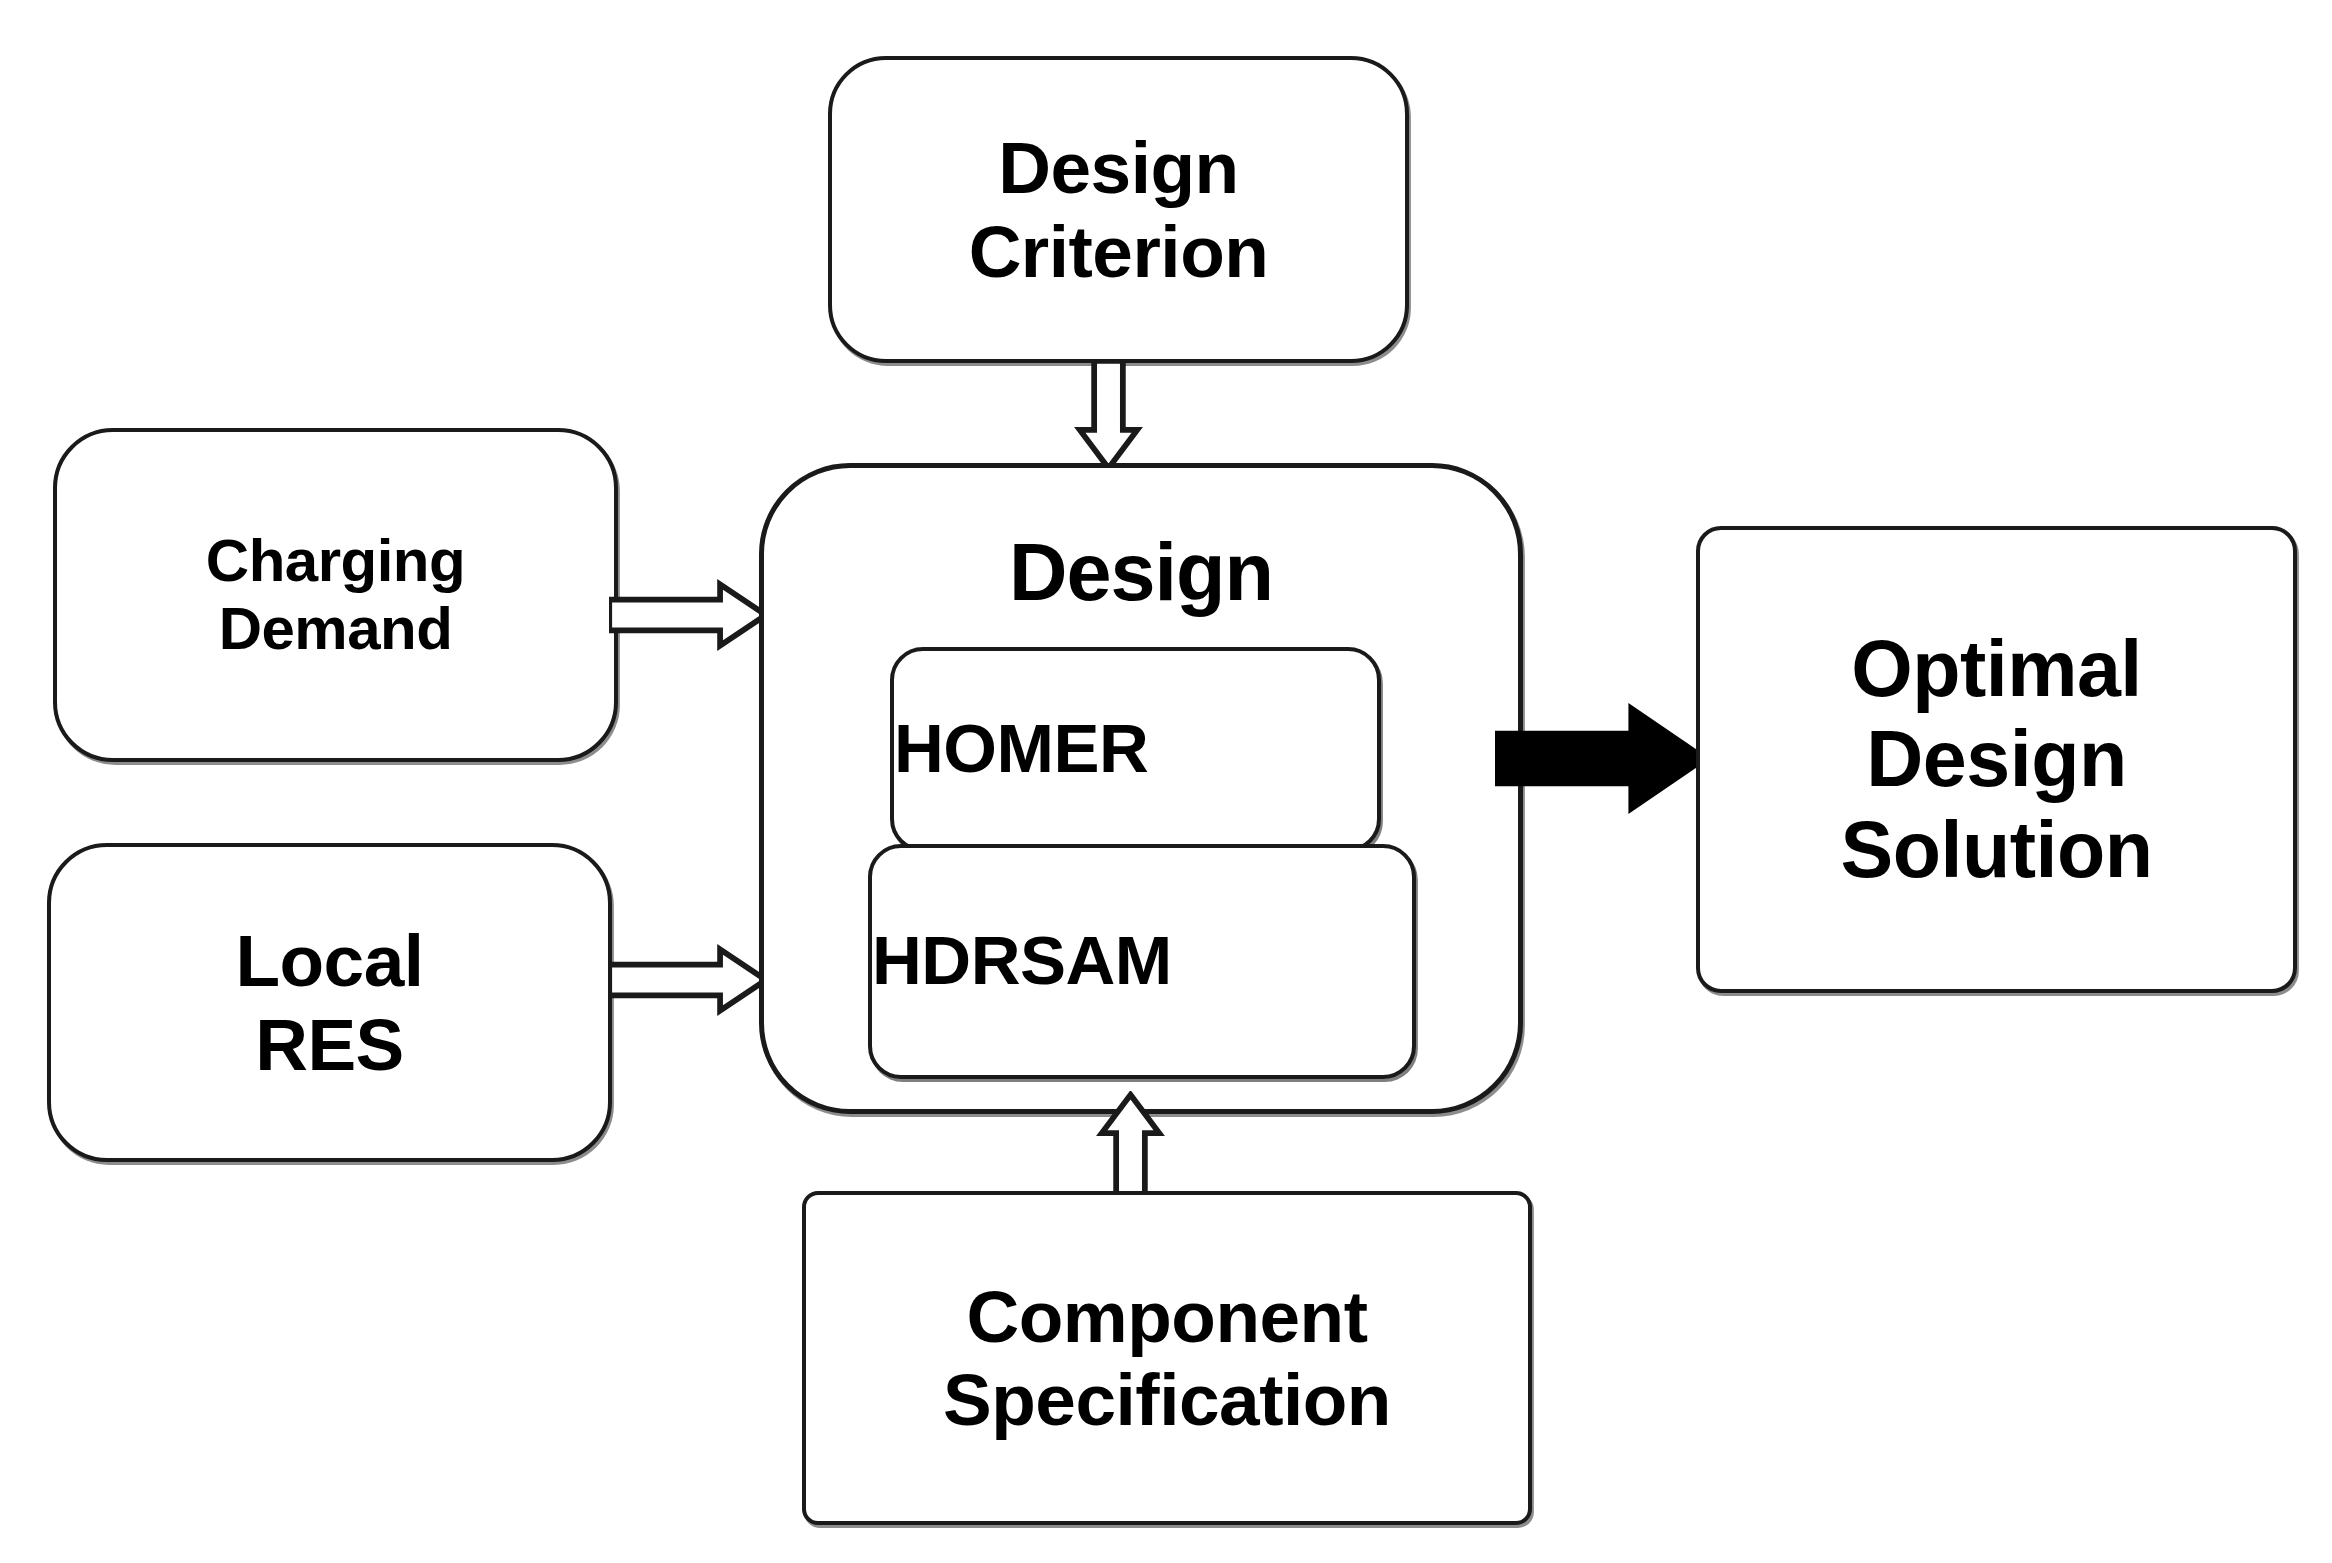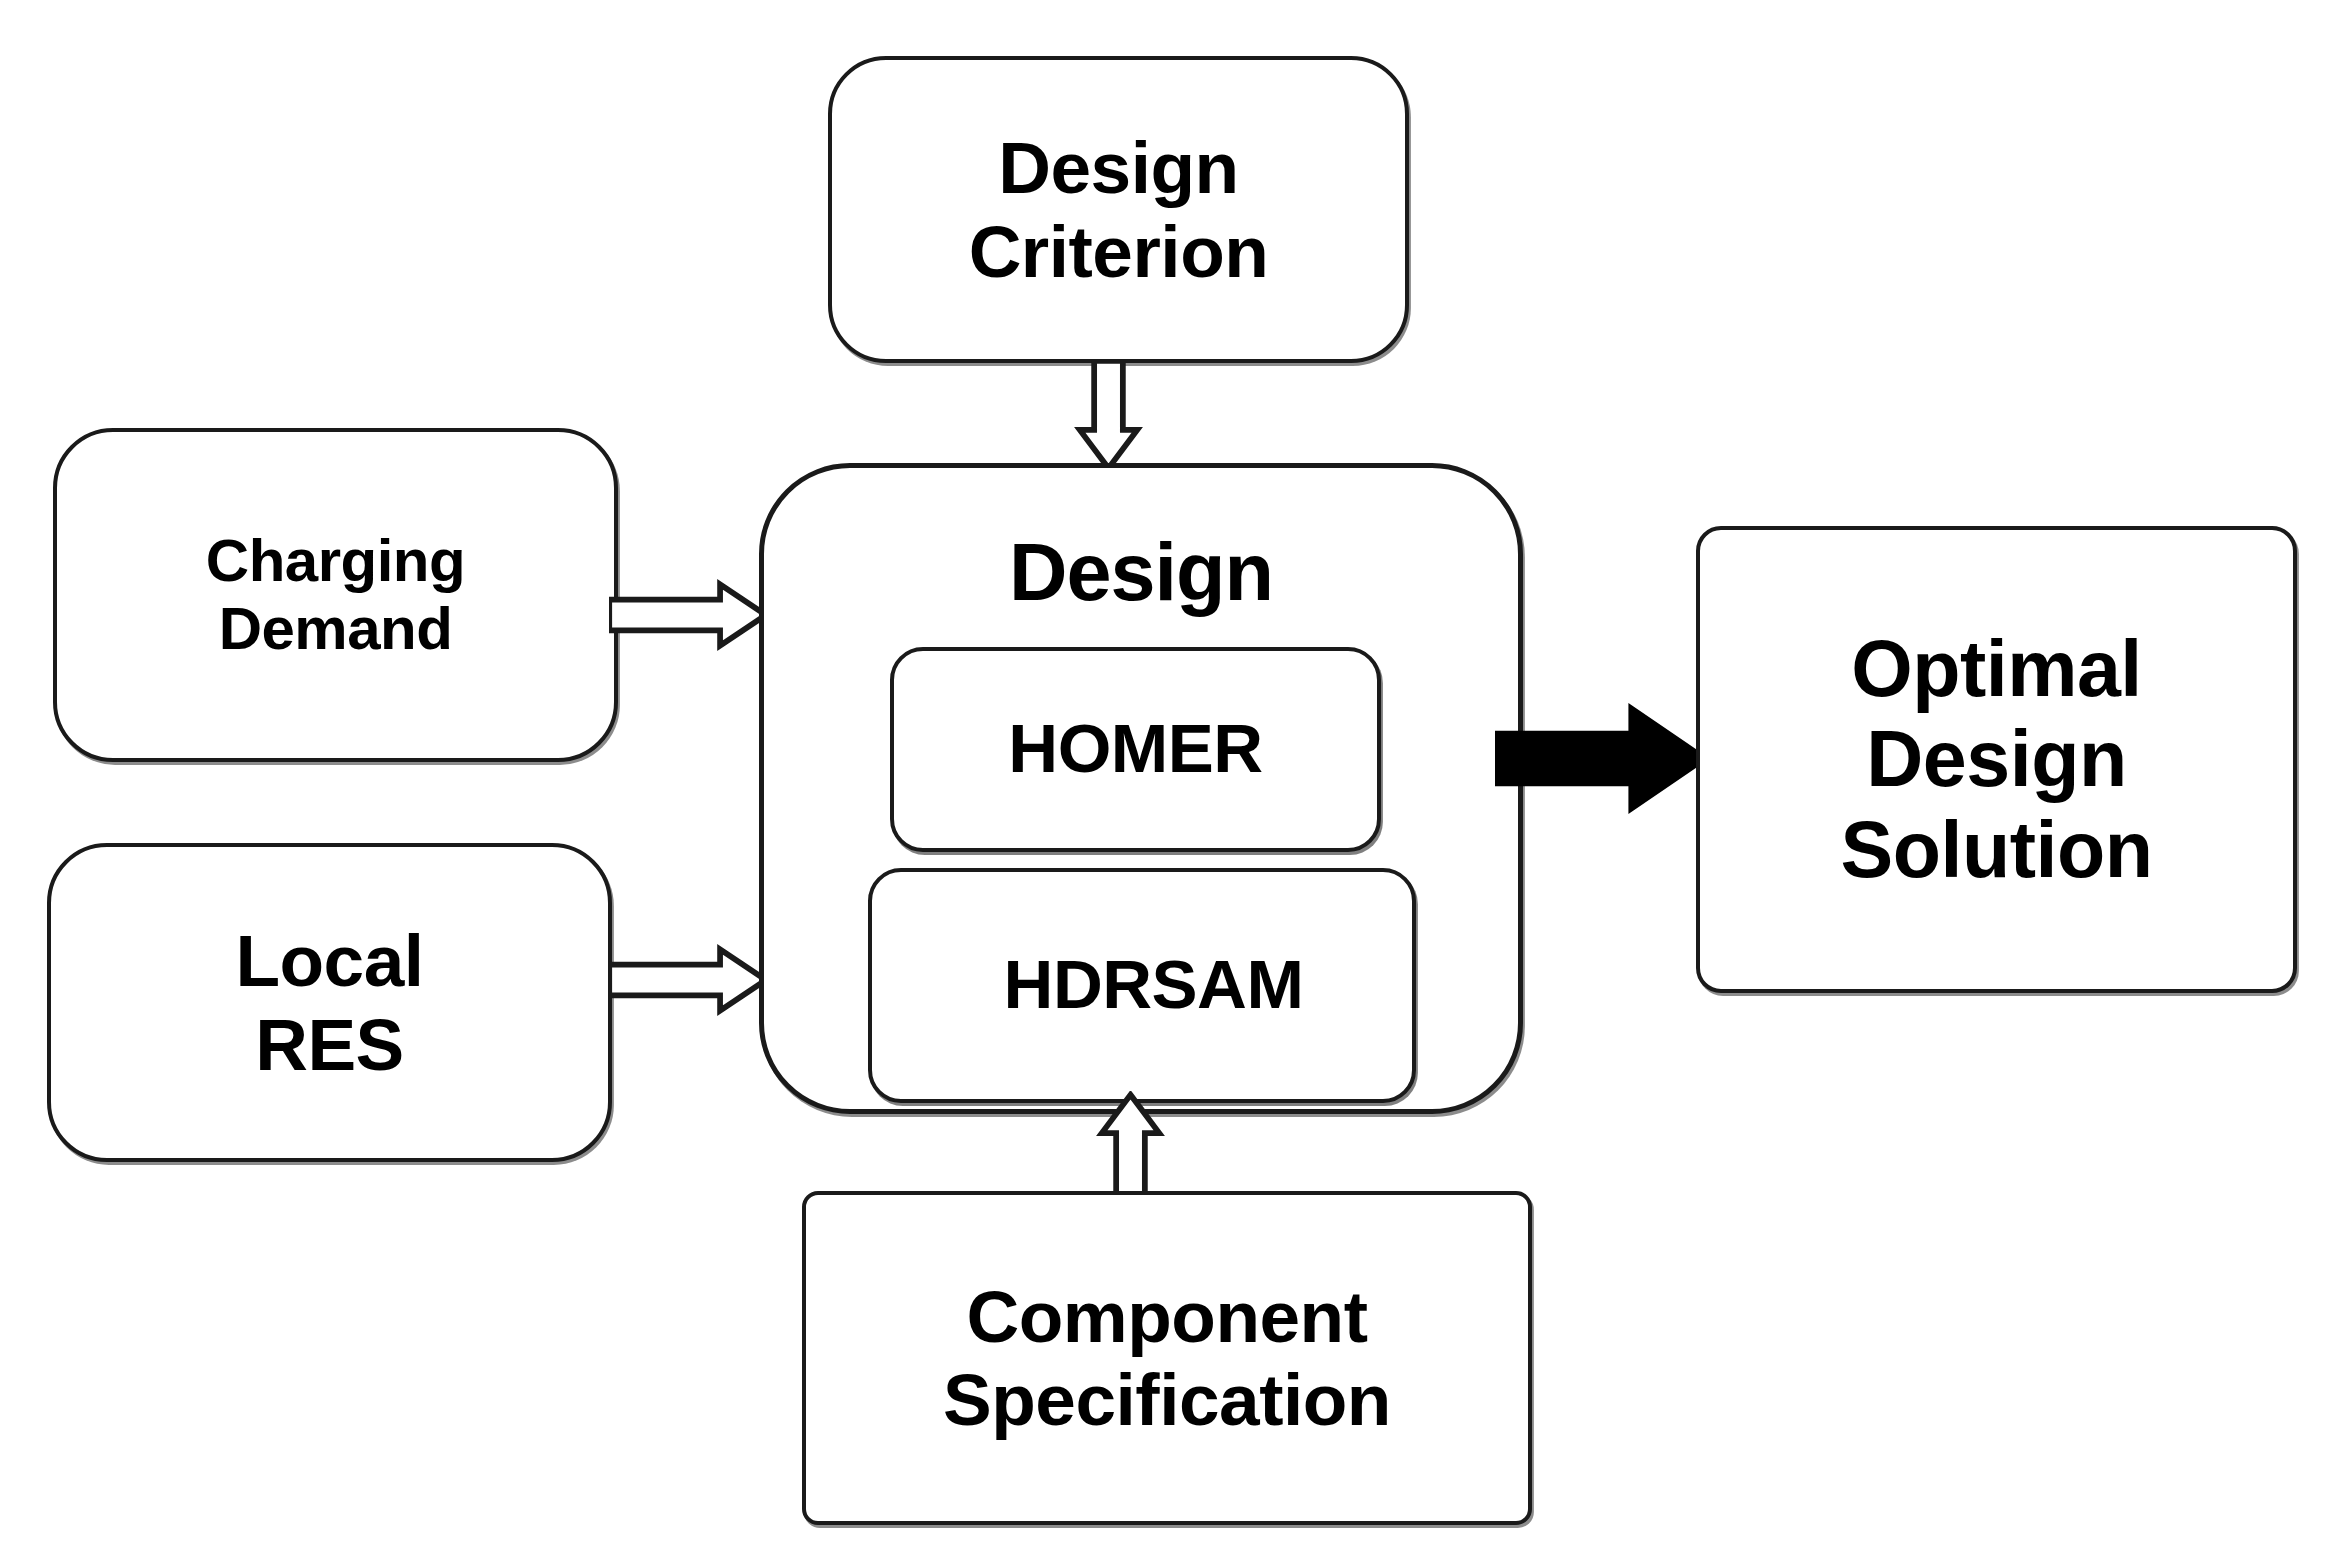--- a/index.html
+++ b/index.html
@@ -84,32 +84,32 @@
     letter-spacing: -1px;
   }
   .sub-node {
     position: absolute;
     box-sizing: border-box;
     background: #ffffff;
     border: 4.8px solid #1a1a1a;
     border-radius: 33px;
     display: flex;
     align-items: center;
-    justify-content: center;
+    justify-content: flex-start;
     font-size: 69px;
     font-weight: bold;
     color: #000000;
     letter-spacing: -0.5px;
     box-shadow: 1.9px 2.9px 0 rgba(0,0,0,0.5);
   }
   #sub-homer {
     left: 126px; top: 179px; width: 491px; height: 205px;
   }
   #sub-hdrsam {
-    left: 104px; top: 400px; width: 548px; height: 235px; padding-left: 23px;
+    left: 104px; top: 376px; width: 548px; height: 235px;
   }
 
   
   .arrow {
     position: absolute;
   }
   .arrow svg { display: block; }
 </style>
 </head>
 <body>

